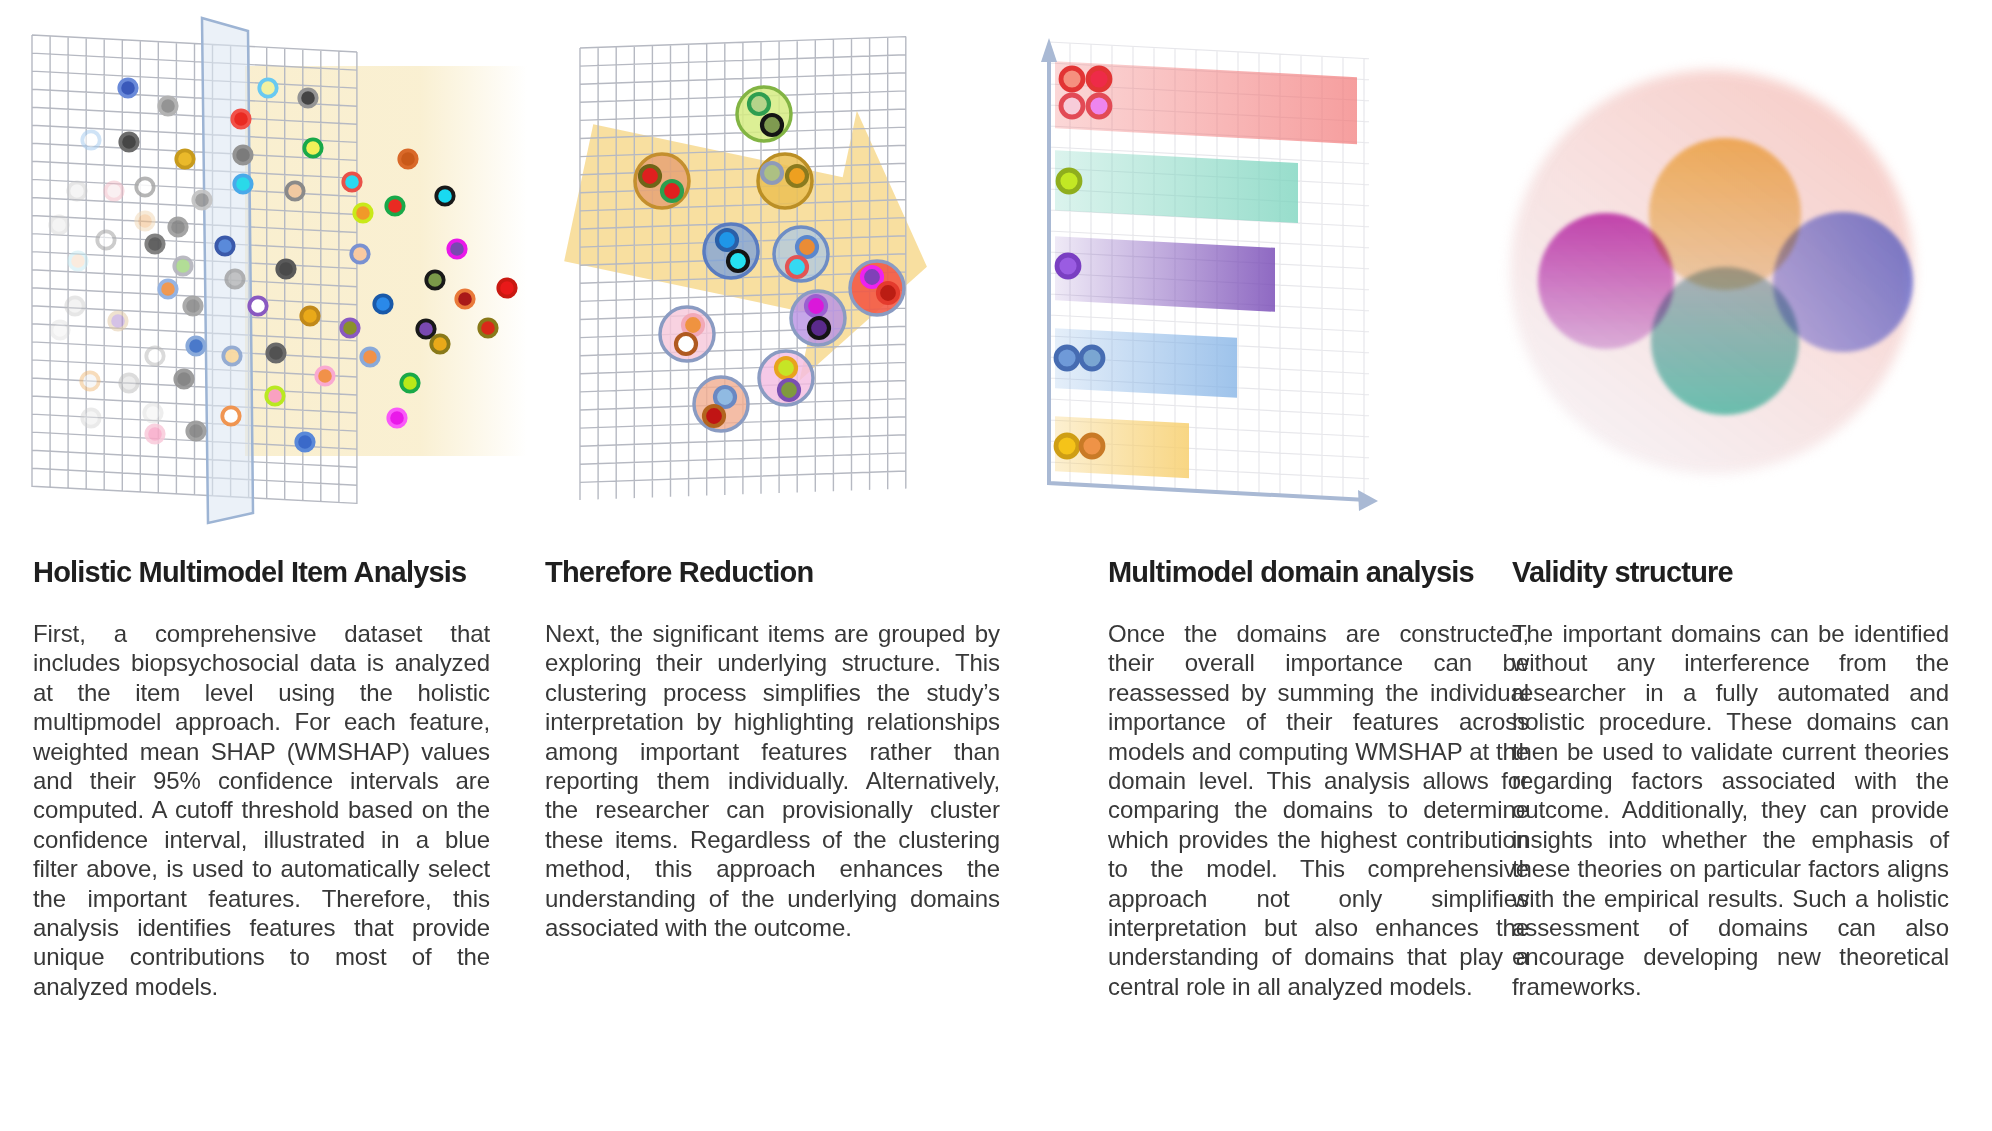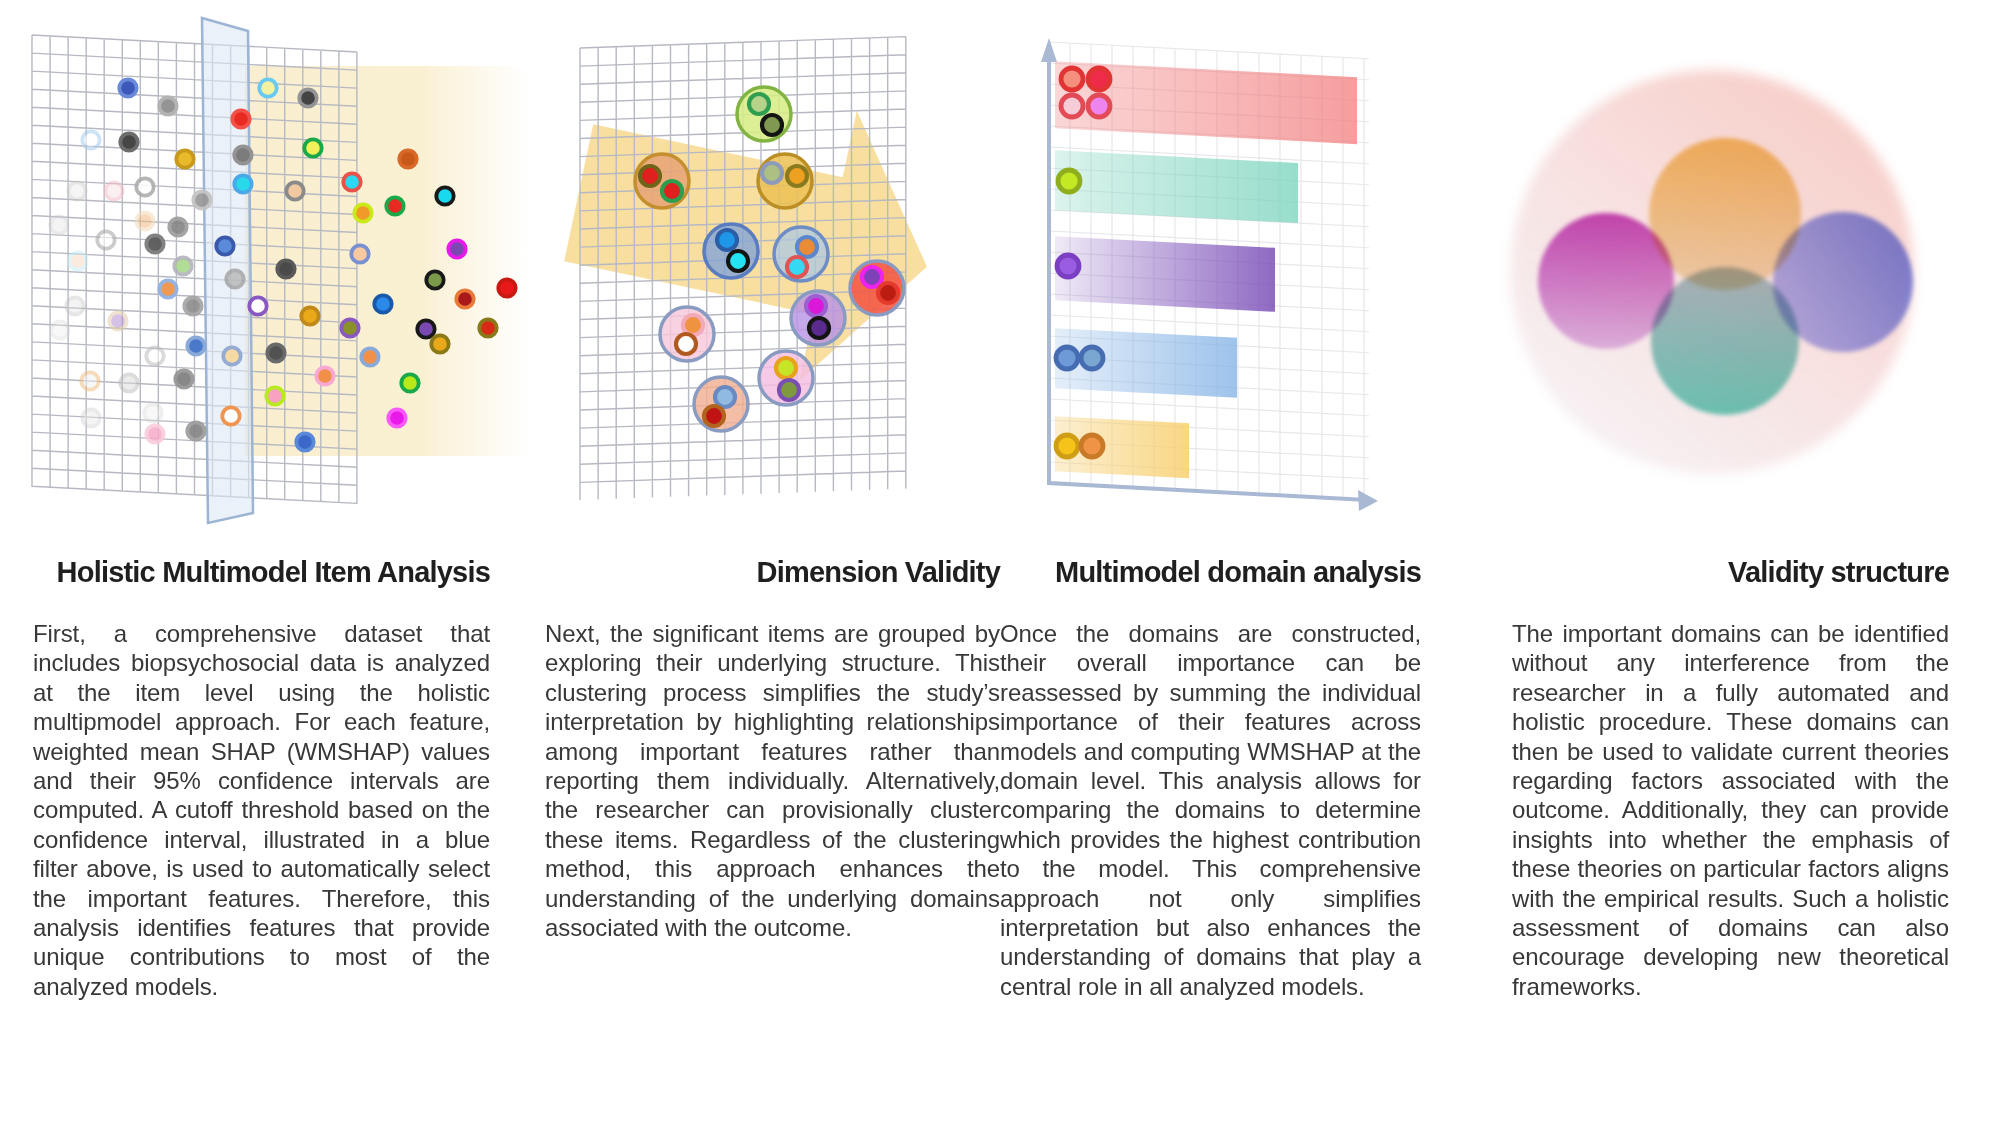--- a/index.html
+++ b/index.html
@@ -5,26 +5,26 @@
   html,body{margin:0;padding:0;background:#ffffff;}
   body{font-family:"Liberation Sans","DejaVu Sans",sans-serif;}
   .canvas{position:relative;width:1992px;height:1131px;background:#ffffff;overflow:hidden;}
   .gfx{position:absolute;}
   #g1{left:0;top:0;}
   #g2{left:540px;top:0;}
   #g3{left:1020px;top:10px;}
   #g4{left:1490px;top:30px;}
   .panel-text{position:absolute;top:556px;}
   .panel-title{font-size:29px;font-weight:700;letter-spacing:-0.8px;color:#1f1f1f;
-               white-space:nowrap;margin:0 0 16px 0;text-align:right;}
+               white-space:nowrap;margin:0 0 16px 0;}
   .panel-body{margin:30px 0 9px 0;font-size:24px;line-height:29.4px;letter-spacing:-0.1px;
               color:#383838;text-align:justify;}
   #t1{left:33px;width:457px;}
   #t2{left:545px;width:455px;}
-  #t3{left:1000px;width:421px;}
+  #t3{left:1108px;width:421px;}
   #t4{left:1512px;width:437px;}
 </style>
 </head>
 <body>
 
 <div class="canvas">
 
   <svg id="g1" class="gfx" width="560" height="560" viewBox="0 0 560 560">
       <defs>
         <linearGradient id="bandg" x1="0" y1="0" x2="1" y2="0">
@@ -241,21 +241,21 @@
       <circle cx="353" cy="252" r="70" fill="url(#vg2)" opacity="0.82" style="mix-blend-mode:multiply;filter:blur(2px)"></circle>
       <circle cx="235" cy="311" r="74" fill="url(#vg3)" opacity="0.82" style="mix-blend-mode:multiply;filter:blur(2px)"></circle>
     </svg>
 
   <div class="panel-text" id="t1">
     <h2 class="panel-title">Holistic Multimodel Item Analysis</h2>
     <p class="panel-body">First, a comprehensive dataset that includes biopsychosocial data is analyzed at the item level using the holistic multipmodel approach. For each feature, weighted mean SHAP (WMSHAP) values and their 95% confidence intervals are computed. A cutoff threshold based on the confidence interval, illustrated in a blue filter above, is used to automatically select the important features. Therefore, this analysis identifies features that provide unique contributions to most of the analyzed models.</p>
   </div>
 
   <div class="panel-text" id="t2">
-    <h2 class="panel-title">Dimension Validity</h2>
+    <h2 class="panel-title">Therefore Reduction</h2>
     <p class="panel-body">Next, the significant items are grouped by exploring their underlying structure. This clustering process simplifies the study’s interpretation by highlighting relationships among important features rather than reporting them individually. Alternatively, the researcher can provisionally cluster these items. Regardless of the clustering method, this approach enhances the understanding of the underlying domains associated with the outcome.</p>
   </div>
 
   <div class="panel-text" id="t3">
     <h2 class="panel-title">Multimodel domain analysis</h2>
     <p class="panel-body">Once the domains are constructed, their overall importance can be reassessed by summing the individual importance of their features across models and computing WMSHAP at the domain level. This analysis allows for comparing the domains to determine which provides the highest contribution to the model. This comprehensive approach not only simplifies interpretation but also enhances the understanding of domains that play a central role in all analyzed models.</p>
   </div>
 
   <div class="panel-text" id="t4">
     <h2 class="panel-title">Validity structure</h2>

